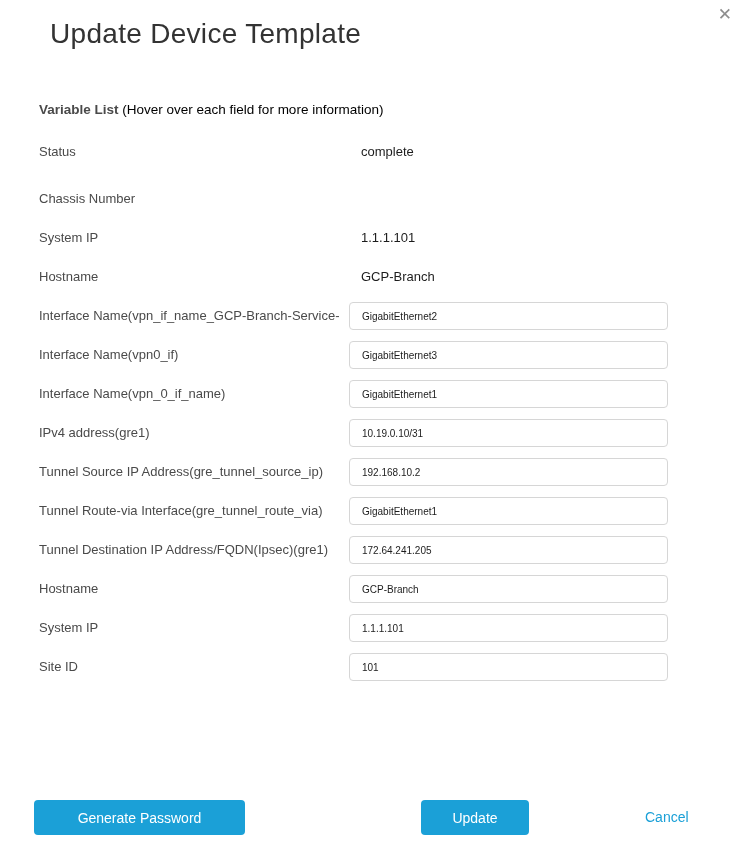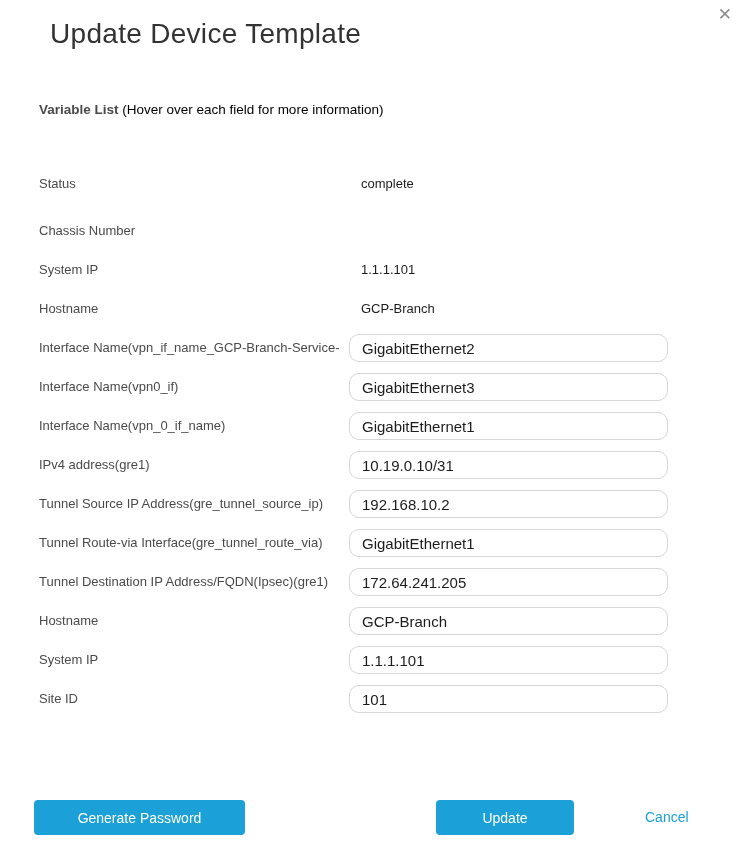--- a/index.html
+++ b/index.html
@@ -50,21 +50,20 @@
   }
   .section-heading .heading-hint {
     font-weight: normal;
     color: #000000;
   }
   .rows {
     position: absolute;
     top: 138px;
     left: 39px;
     width: 629px;
-    margin-top: 32px;
   }
   .row {
     display: flex;
     height: 28px;
     margin-bottom: 11px;
   }
   .row.spaced {
     margin-top: 19px;
   }
   .field-label {
@@ -83,24 +82,24 @@
     color: #1c1c1c;
     padding-left: 12px;
     box-sizing: border-box;
   }
   .field-input {
     flex: 0 0 319px;
     width: 319px;
     height: 28px;
     box-sizing: border-box;
     border: 1px solid #d6d6d6;
-    border-radius: 10px;
+    border-radius: 4px;
     padding: 0 12px;
     font-family: "Liberation Sans", sans-serif;
-    font-size: 15px;
+    font-size: 10px;
     color: #1c1c1c;
     background: #ffffff;
     outline: none;
   }
   .footer {
     position: absolute;
     left: 0;
     right: 0;
     bottom: 30px;
     height: 35px;
@@ -115,22 +114,22 @@
     color: #ffffff;
     font-family: "Liberation Sans", sans-serif;
     font-size: 14px;
     cursor: pointer;
   }
   .btn-generate {
     left: 34px;
     width: 211px;
   }
   .btn-update {
-    left: 436px;
-    width: 138px;
+    left: 421px;
+    width: 108px;
   }
   .cancel-link {
     position: absolute;
     left: 614px;
     top: 0;
     height: 35px;
     line-height: 35px;
     font-size: 14px;
     color: var(--accent, #1ba0d7);
     cursor: pointer;

